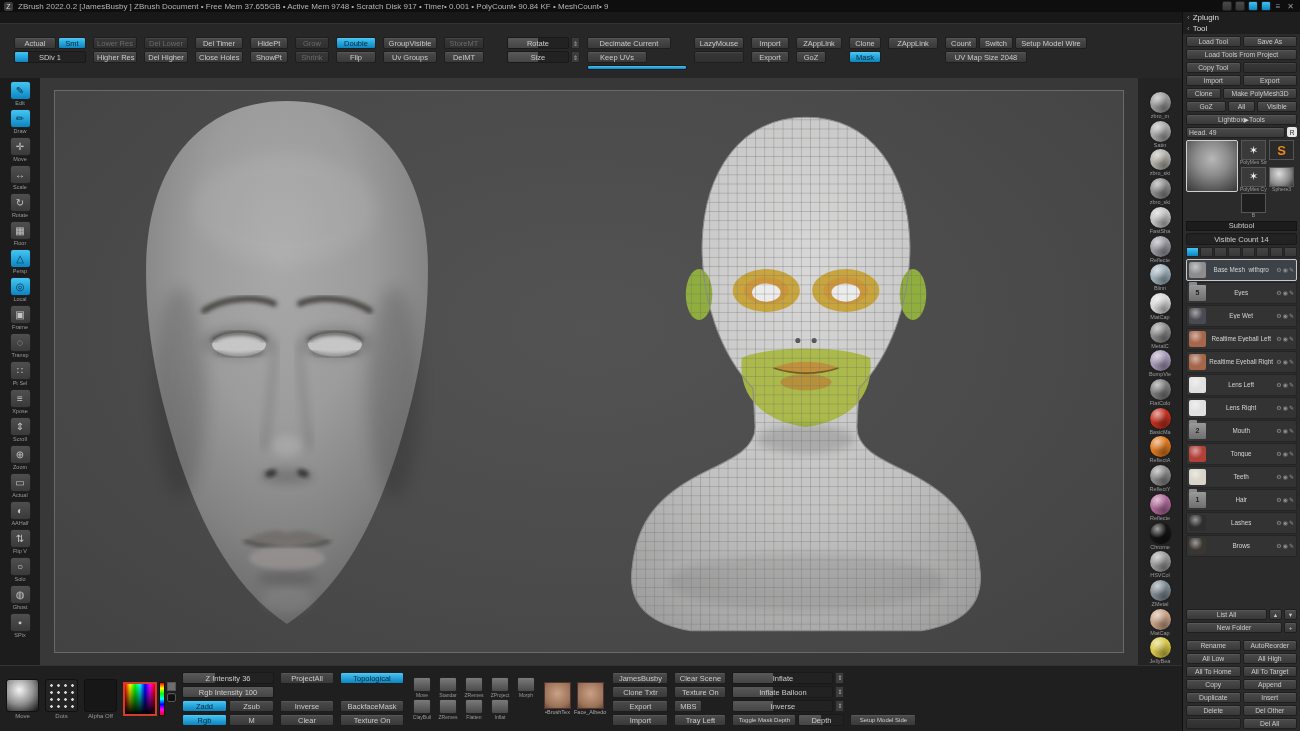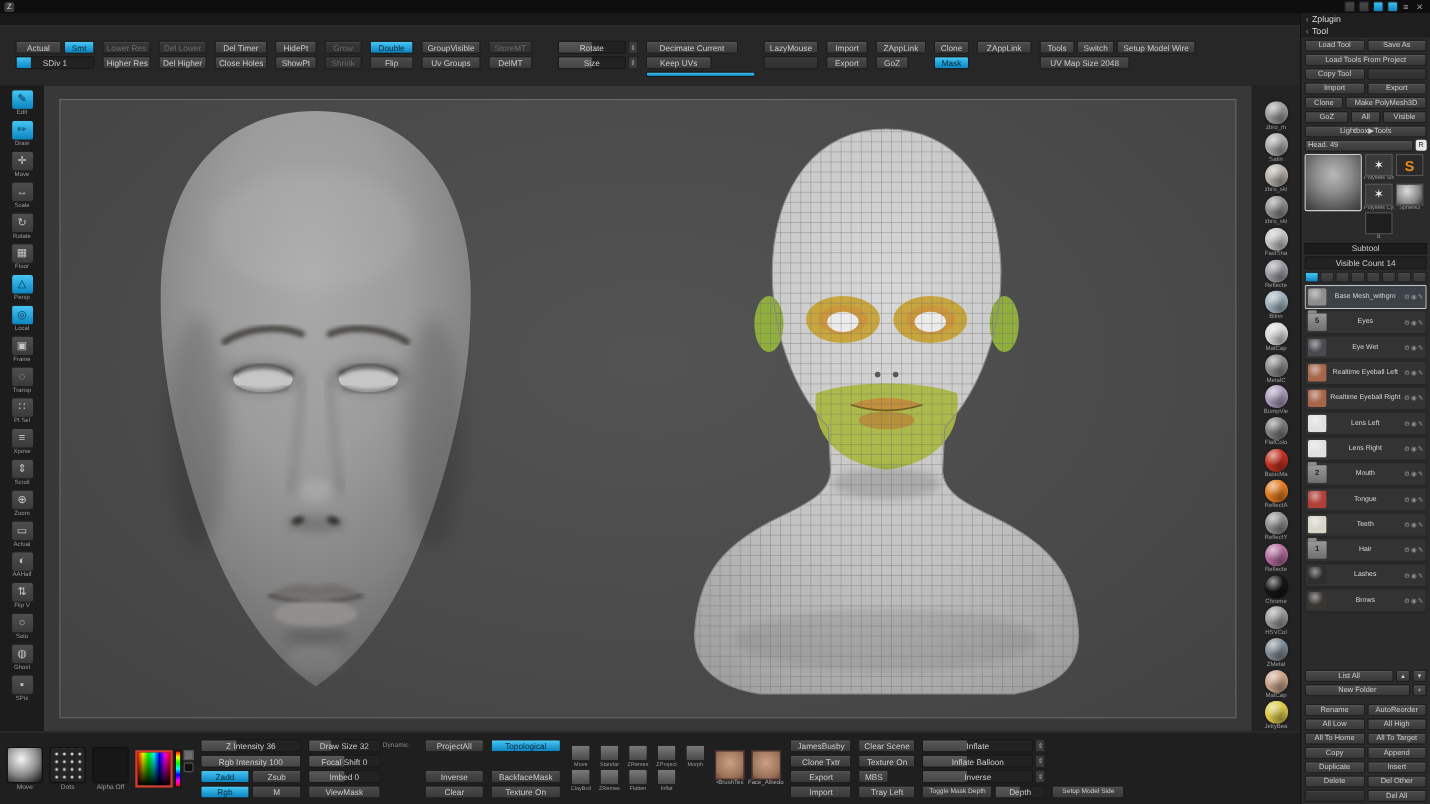--- a/index.html
+++ b/index.html
@@ -114,20 +114,21 @@
   .b.sq{flex:none !important;width:13px;padding:0;font-size:5.5px}
   .gap4{margin-top:3px}
 </style>
 </head>
 <body>
 
 <div class="app">
 
   <div class="titlebar">
     <span class="tb-logo">Z</span>
+    <span class="tb-title">ZBrush 2022.0.2 [JamesBusby ]   ZBrush Document • Free Mem 37.655GB • Active Mem 9748 • Scratch Disk 917 • Timer• 0.001 • PolyCount• 90.84 KF • MeshCount• 9</span>
     <span class="tb-right">
       <span class="tb-btn"></span>
         <span class="tb-btn"></span>
         <span class="tb-btn active"></span>
         <span class="tb-btn active"></span>
       <span class="tb-win i-menu"></span>
       <span class="tb-win i-x"></span>
     </span>
   </div>
 
@@ -242,21 +243,21 @@
         </div>
         <div class="ts-col">
           <div class="b" style="width:32px">Clone</div>
           <div class="b active" style="width:32px">Mask</div>
         </div>
         <div class="ts-col">
           <div class="b" style="width:50px">ZAppLink</div>
         </div>
         <div class="ts-col">
           <div class="ts-row">
-            <div class="b" style="width:32px">Tools</div>
+            <div class="b" style="width:32px">Count</div>
             <div class="b" style="width:34px">Switch</div>
             <div class="b" style="width:72px">Setup Model Wire</div>
           </div>
           <div class="ts-row">
             <div class="b" style="width:82px">UV Map Size 2048</div>
           </div>
         </div>
       </div>
 
       <div class="center-row">
@@ -550,38 +551,20 @@
           <div class="bsr">
             <div class="b active" style="flex:1">Zadd</div>
             <div class="b" style="flex:1">Zsub</div>
           </div>
           <div class="bsr">
             <div class="b active" style="flex:1">Rgb</div>
             <div class="b" style="flex:1">M</div>
           </div>
         </div>
 
-        <div class="bsc" style="width:100px">
-          <div class="bsr">
-            <div class="sl" style="width:66px;--fill:32%">
-                <i></i>
-                <span class="lab">Draw Size 32</span>
-              </div>
-            <span class="tiny">Dynamic</span>
-          </div>
-          <div class="sl" style="width:66px;--fill:50%">
-              <i></i>
-              <span class="lab">Focal Shift 0</span>
-            </div>
-          <div class="sl" style="width:66px;--fill:50%">
-              <i></i>
-              <span class="lab">Imbed 0</span>
-            </div>
-          <div class="b" style="width:66px">ViewMask</div>
-        </div>
 
         <div class="bsc" style="width:54px">
           <div class="b">ProjectAll</div>
           <div class="bsp"></div>
           <div class="b">Inverse</div>
           <div class="b">Clear</div>
         </div>
 
 
         <div class="bsc" style="width:64px">

